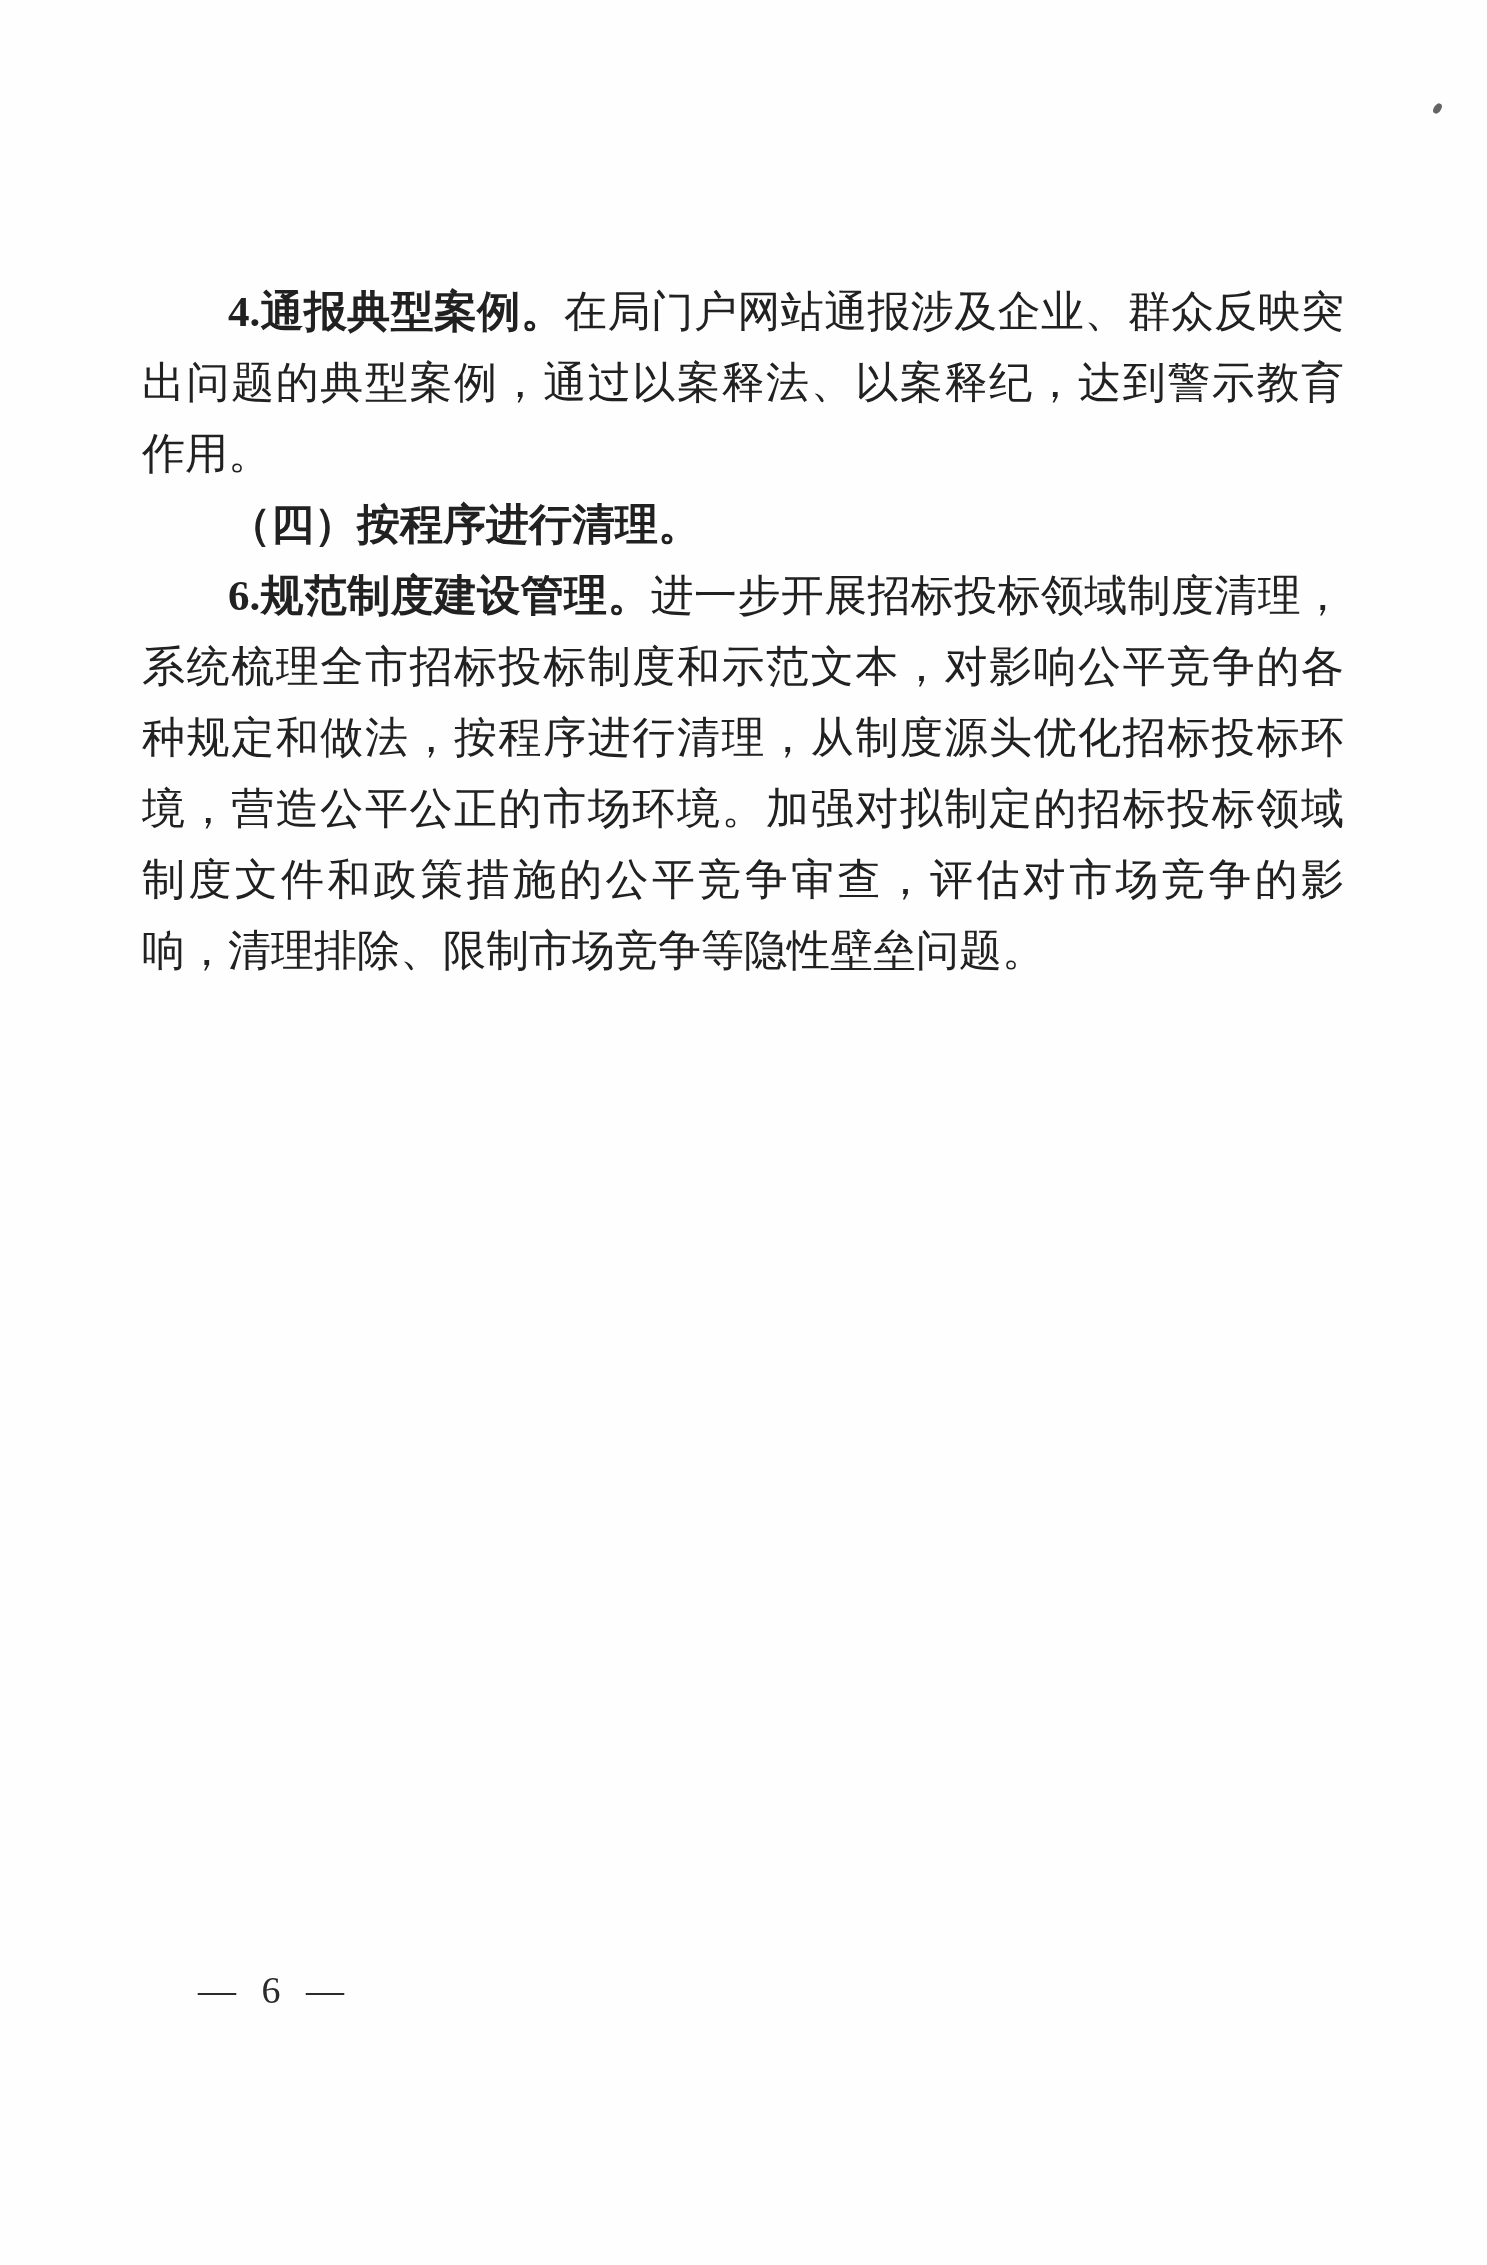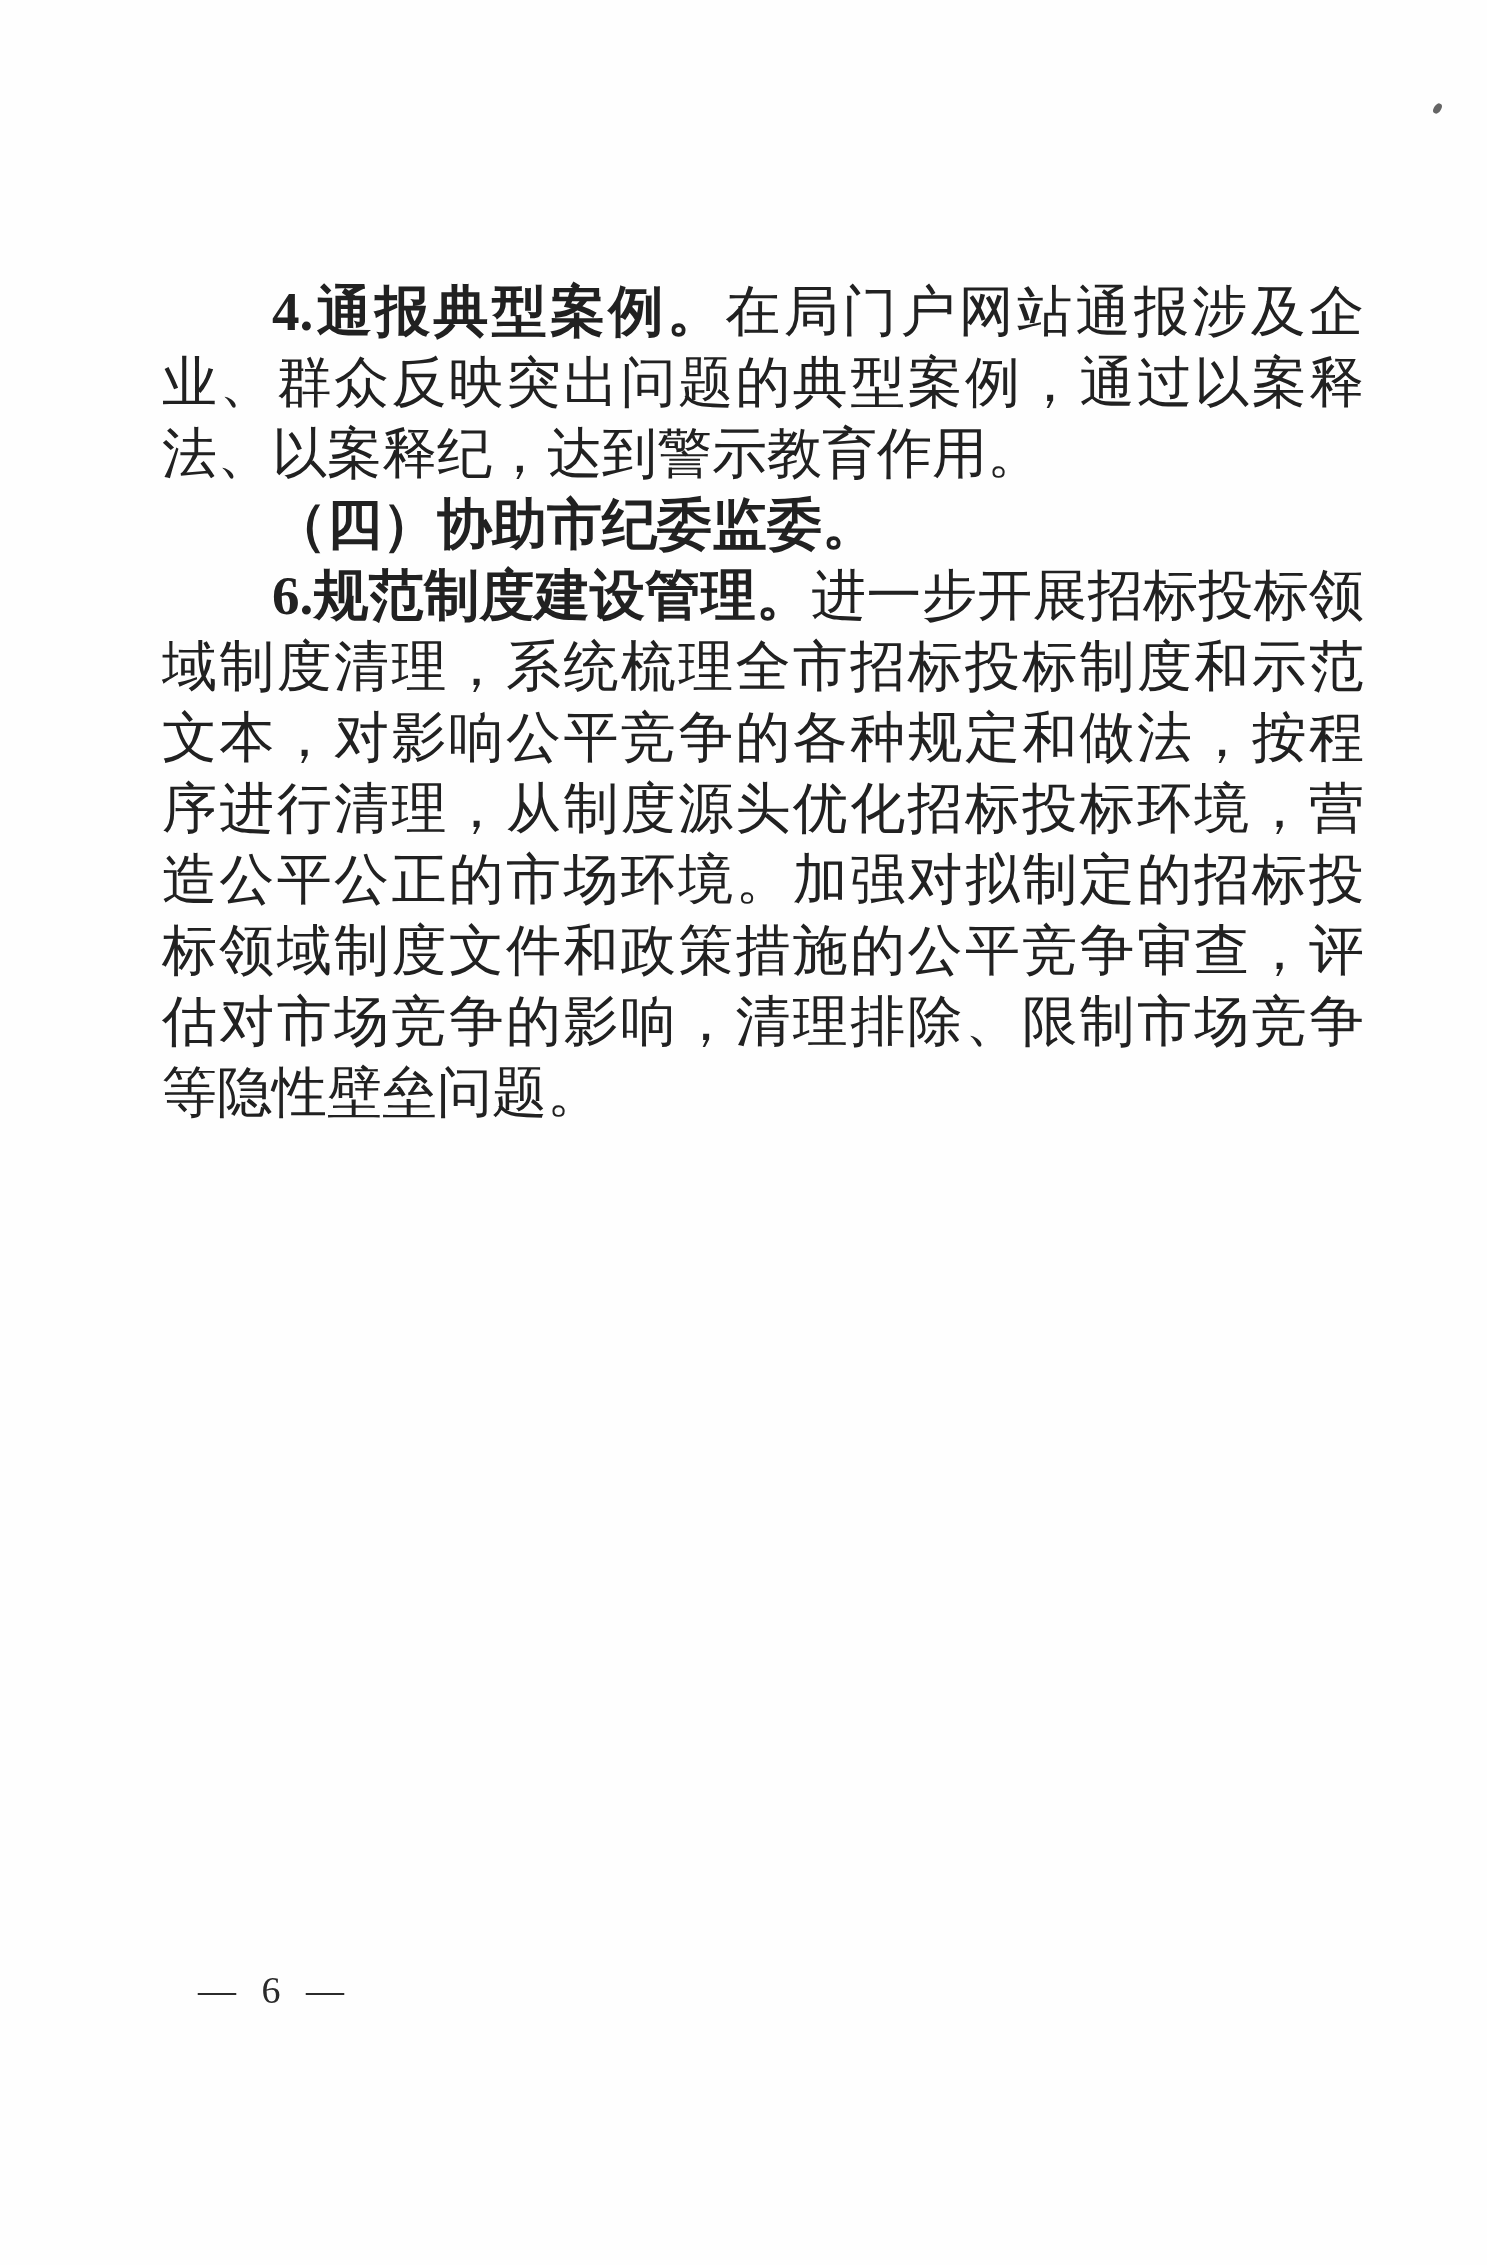--- a/index.html
+++ b/index.html
@@ -12,24 +12,24 @@
     width: 1487px;
     height: 2265px;
     margin: 0 auto;
     background: #fefefe;
     color: #212121;
     font-family: "Liberation Serif", "DejaVu Serif", serif;
     overflow: hidden;
   }
   .content {
     position: absolute;
-    left: 162px;
+    left: 142px;
     top: 276px;
     width: 1202px;
-    font-size: 55px;
+    font-size: 43px;
     line-height: 71px;
     text-align: justify;
     text-justify: inter-ideograph;
   }
   .content p {
     margin: 0;
     text-indent: 2em;
   }
   .para .lead {
     font-weight: bold;
@@ -65,21 +65,21 @@
 
   <span class="speck"></span>
 
   <main class="content">
 
     <p class="para"><span class="lead">4.通报典型案例。</span><span>在局门户网站通报涉及企业、群众反映突出问题的典型案例，通过以案释法、以案释纪，达到警示教育作用。</span></p>
 
 
 
 
-    <p class="heading">（四）协助市纪委监委。</p>
+    <p class="heading">（四）按程序进行清理。</p>
 
     <p class="para"><span class="lead">6.规范制度建设管理。</span><span>进一步开展招标投标领域制度清理，系统梳理全市招标投标制度和示范文本，对影响公平竞争的各种规定和做法，按程序进行清理，从制度源头优化招标投标环境，营造公平公正的市场环境。加强对拟制定的招标投标领域制度文件和政策措施的公平竞争审查，评估对市场竞争的影响，清理排除、限制市场竞争等隐性壁垒问题。</span></p>
 
   </main>
 
   <span class="pagenum">— 6 —</span>
 
 </div>
 
 </body></html>

